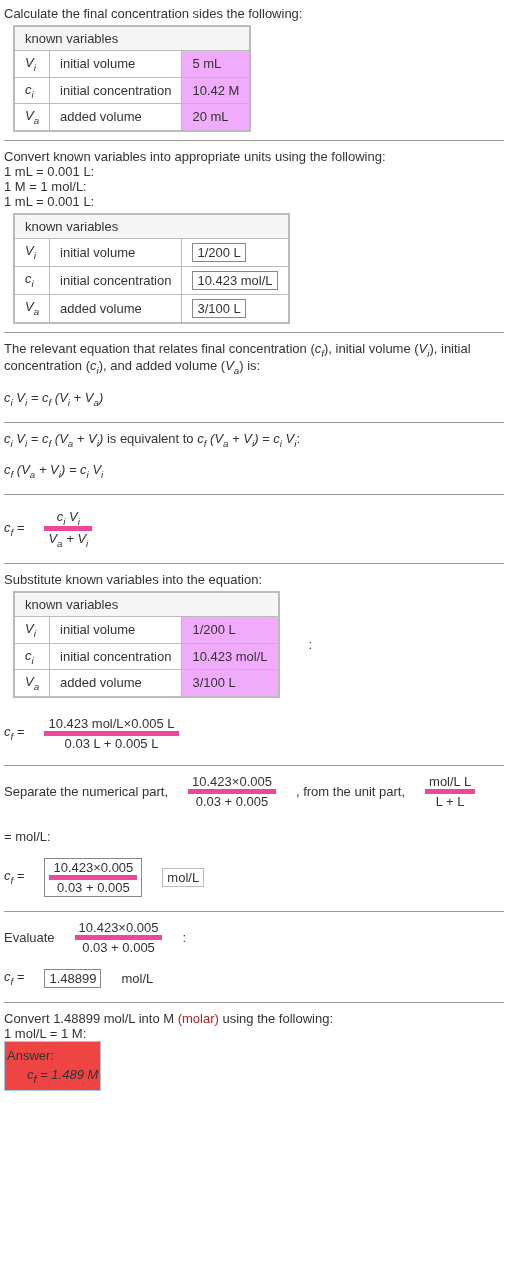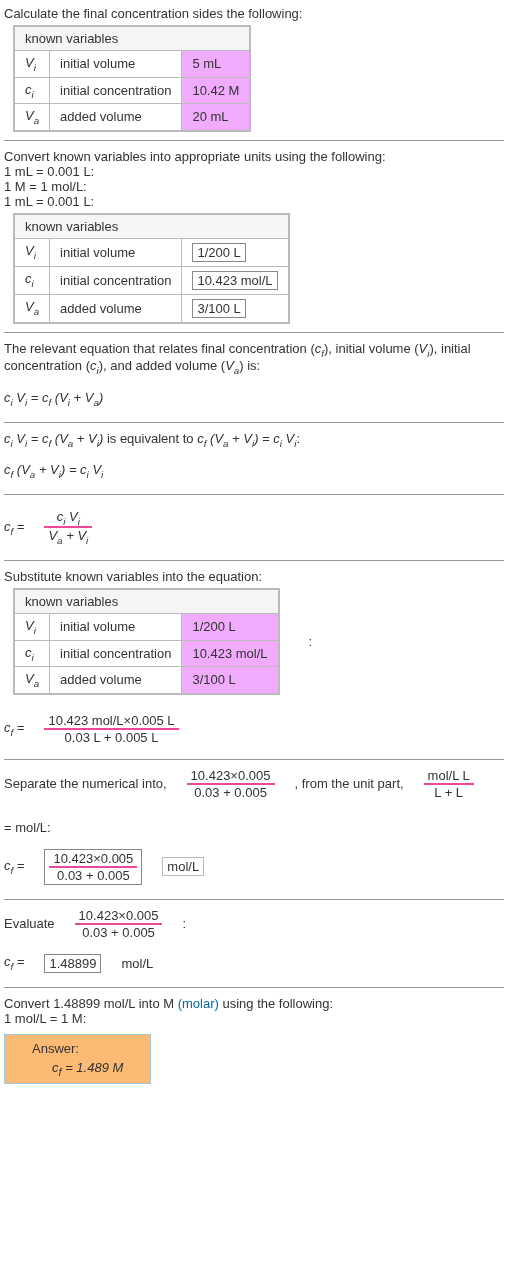--- a/index.html
+++ b/index.html
@@ -9,27 +9,27 @@
 .varTable{border:2px solid #bbb;background:#fff}
 .varTable td,.varTable th{border:1px solid #bbb;padding:4px 10px;text-align:left;font-weight:normal}
 .varTable .hdr td{background:#f5f5f5}
 .varTable .val{background:#f0abfc}
 .valBox{display:inline-block;border:1px solid #888;background:#fff;padding:1px 4px}
 .unitBox{display:inline-block;border:1px solid #bbb;padding:1px 4px}
 .sub{font-style:italic}
 .sub sub{font-style:italic;font-size:75%}
 .eq{margin:14px 0}
 .frac{display:inline-block;vertical-align:middle;text-align:center}
-.frac .num{display:block;border-bottom:2px solid #ec4899;padding:0 4px}
+.frac .num{display:block;border-bottom:5px solid #ec4899;padding:0 4px}
 .frac .den{display:block;padding:0 4px}
-.answer{background:#fdba74;border:1px solid #a0c8d8;padding:6px 27px;display:inline-block;margin-top:8px}
+.answer{background:#ef4444;border:1px solid #a0c8d8;padding:6px 2px;display:inline-block;margin-top:0}
 .answer .lbl{display:block;margin-bottom:4px}
 .answer .val{font-style:italic;padding-left:20px}
 .row{display:flex;align-items:center;gap:20px}
-.gray{color:#0369a1}
+.gray{color:#b91c1c}
 </style>
 </head>
 <body>
 
 <div class="content">
 
 <div>Calculate the final concentration sides the following:</div>
 <table class="varTable">
 <tbody>
         <tr class="hdr">
@@ -138,21 +138,21 @@
 <span class="sub"><i>c<sub>f</sub></i> = </span>
 <span class="frac">
         <span class="num">10.423 mol/L×0.005 L</span>
         <span class="den">0.03 L + 0.005 L</span>
       </span>
 </div>
 
 <hr>
 
 <div class="row" style="flex-wrap:wrap">
-<span>Separate the numerical into, </span>
+<span>Separate the numerical part, </span>
 <span class="frac">
         <span class="num">10.423×0.005</span>
         <span class="den">0.03 + 0.005</span>
       </span>
 <span>, from the unit part, </span>
 <span class="frac">
         <span class="num">mol/L L</span>
         <span class="den">L + L</span>
       </span>
 <span> = mol/L:</span>

